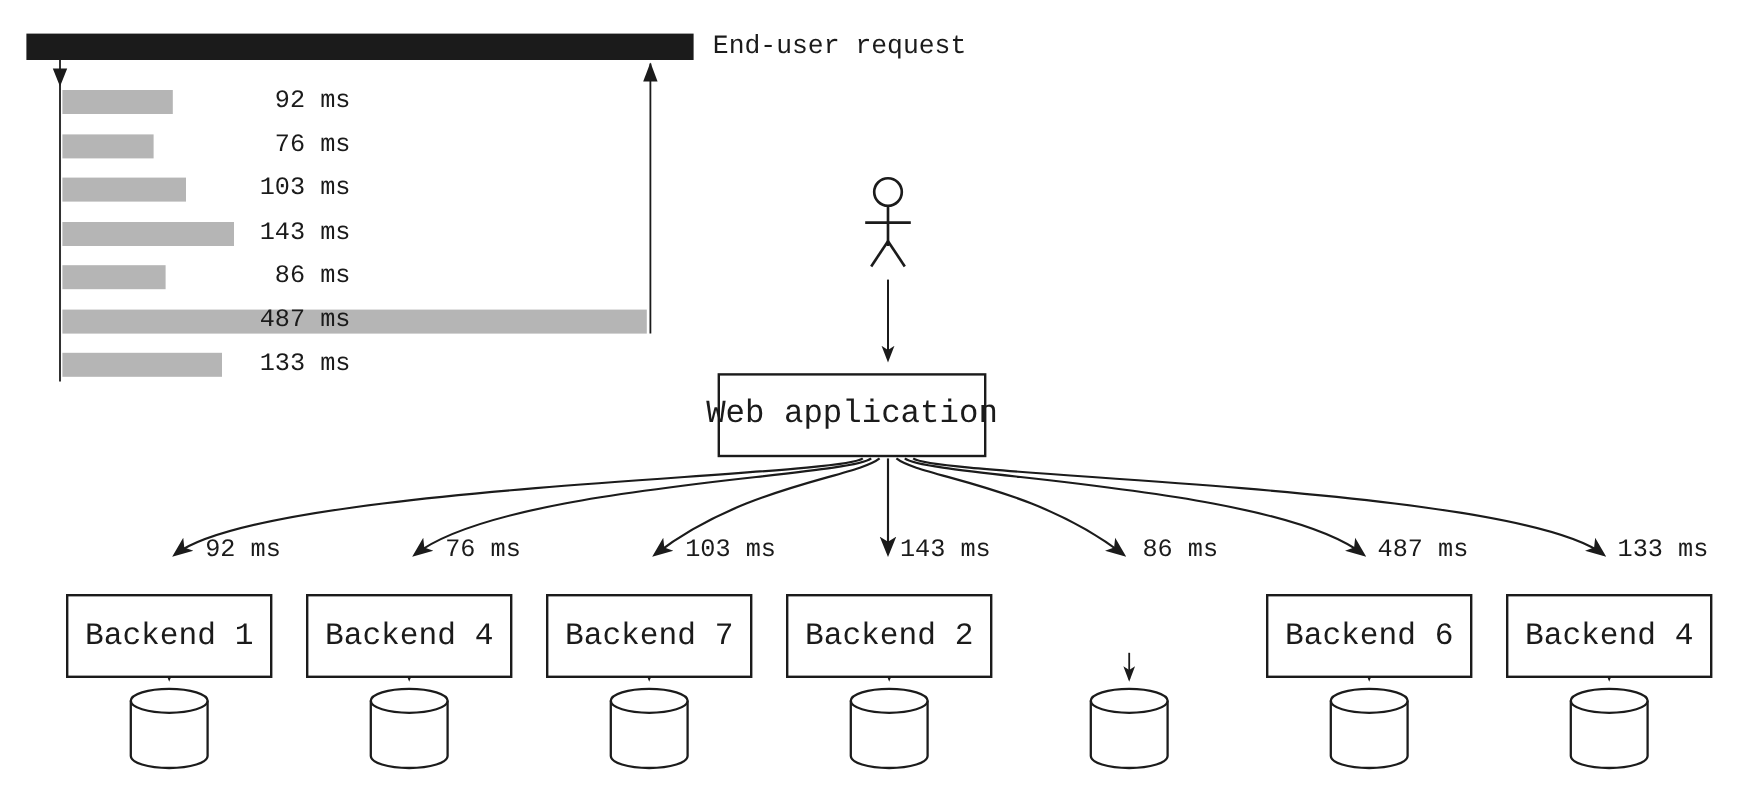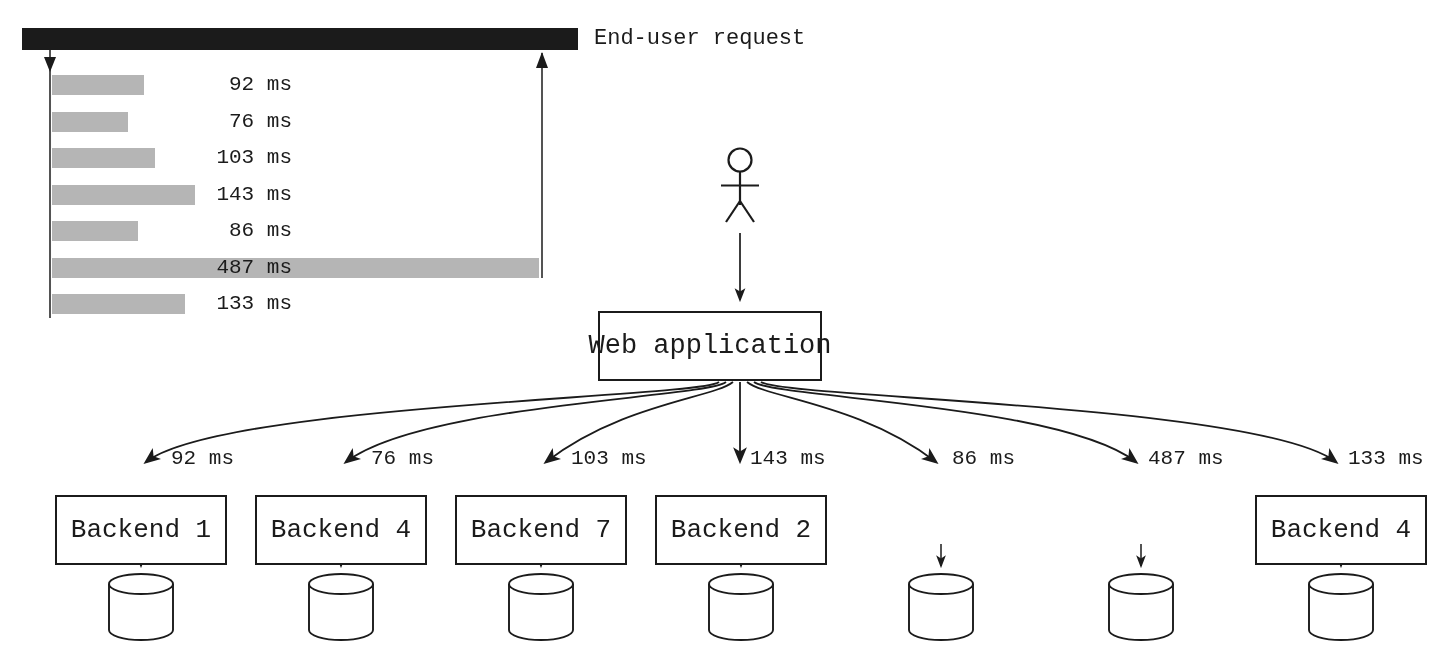--- a/index.html
+++ b/index.html
@@ -122,20 +122,23 @@
     </div>
   <div class="node-box backend-box" style="left:255px">
       <span>Backend 4</span>
     </div>
   <div class="node-box backend-box" style="left:455px">
       <span>Backend 7</span>
     </div>
   <div class="node-box backend-box" style="left:655px">
       <span>Backend 2</span>
     </div>
+  <div class="node-box backend-box" style="left:1055px">
+      <span>Backend 6</span>
+    </div>
   <div class="node-box backend-box" style="left:1255px">
       <span>Backend 4</span>
     </div>
 
   <div class="latency-label" style="left:171px">92 ms</div>
   <div class="latency-label" style="left:371px">76 ms</div>
   <div class="latency-label" style="left:571px">103 ms</div>
   <div class="latency-label" style="left:750px">143 ms</div>
   <div class="latency-label" style="left:952px">86 ms</div>
   <div class="latency-label" style="left:1148px">487 ms</div>

